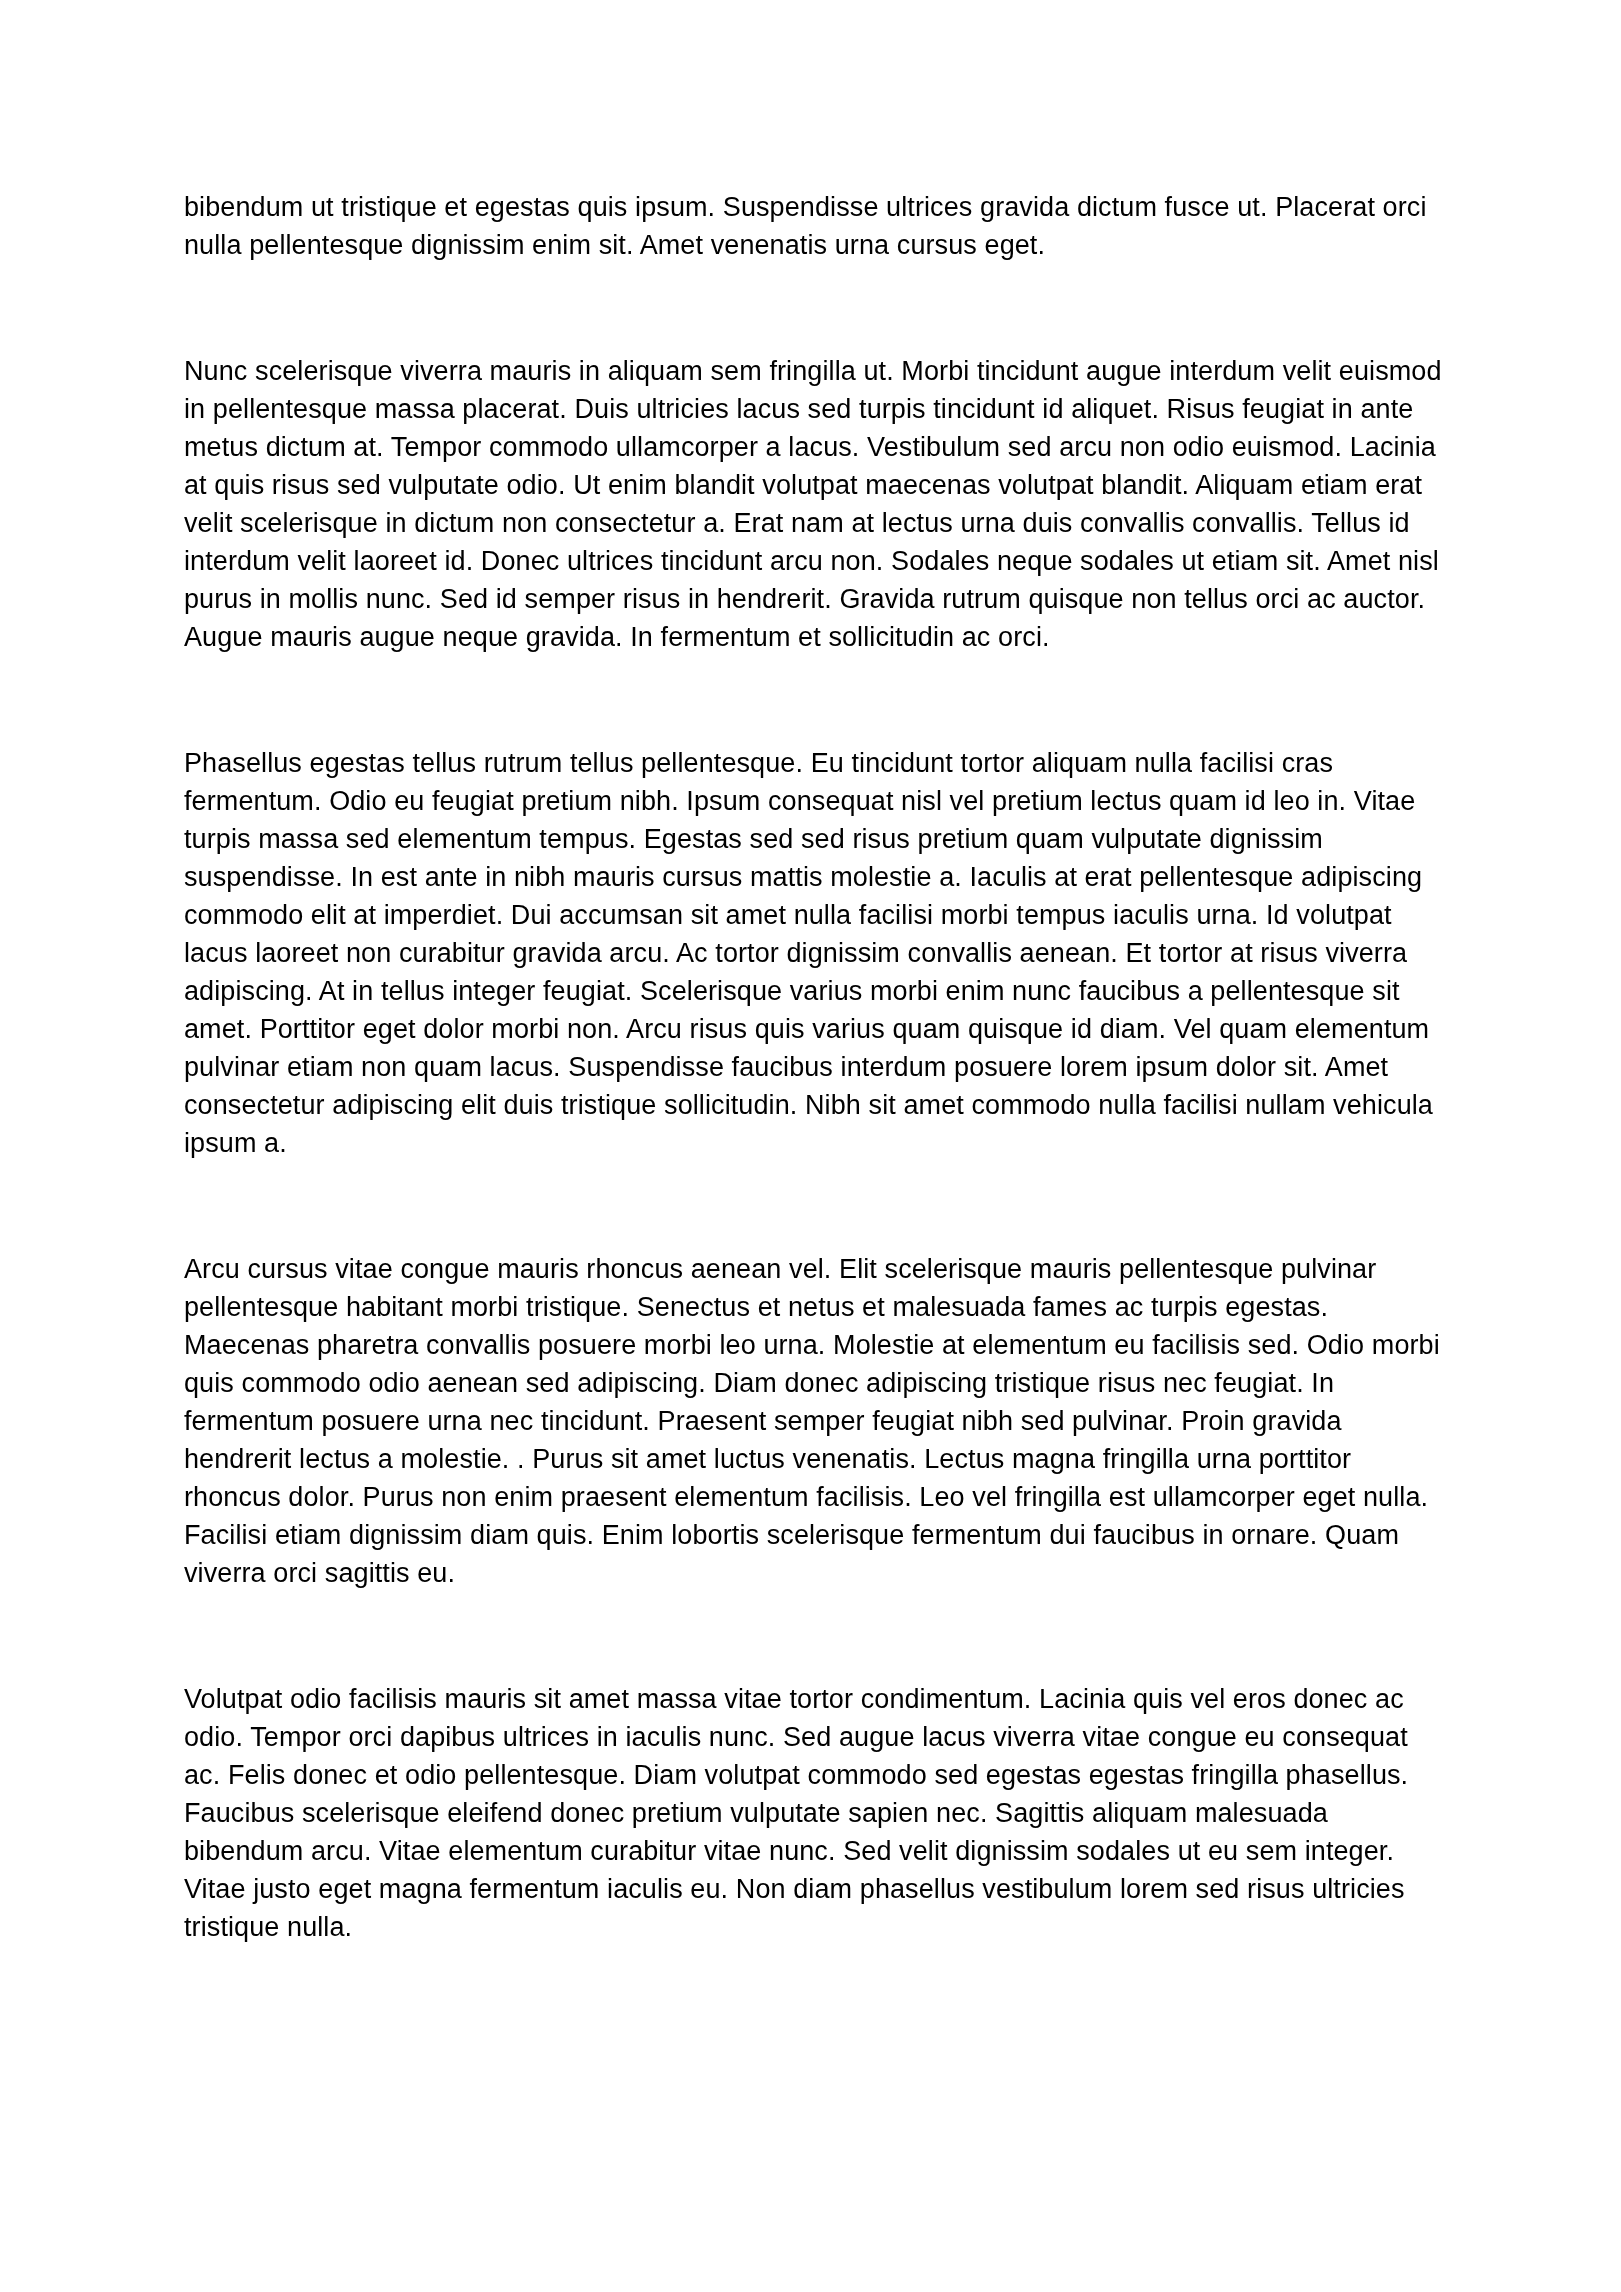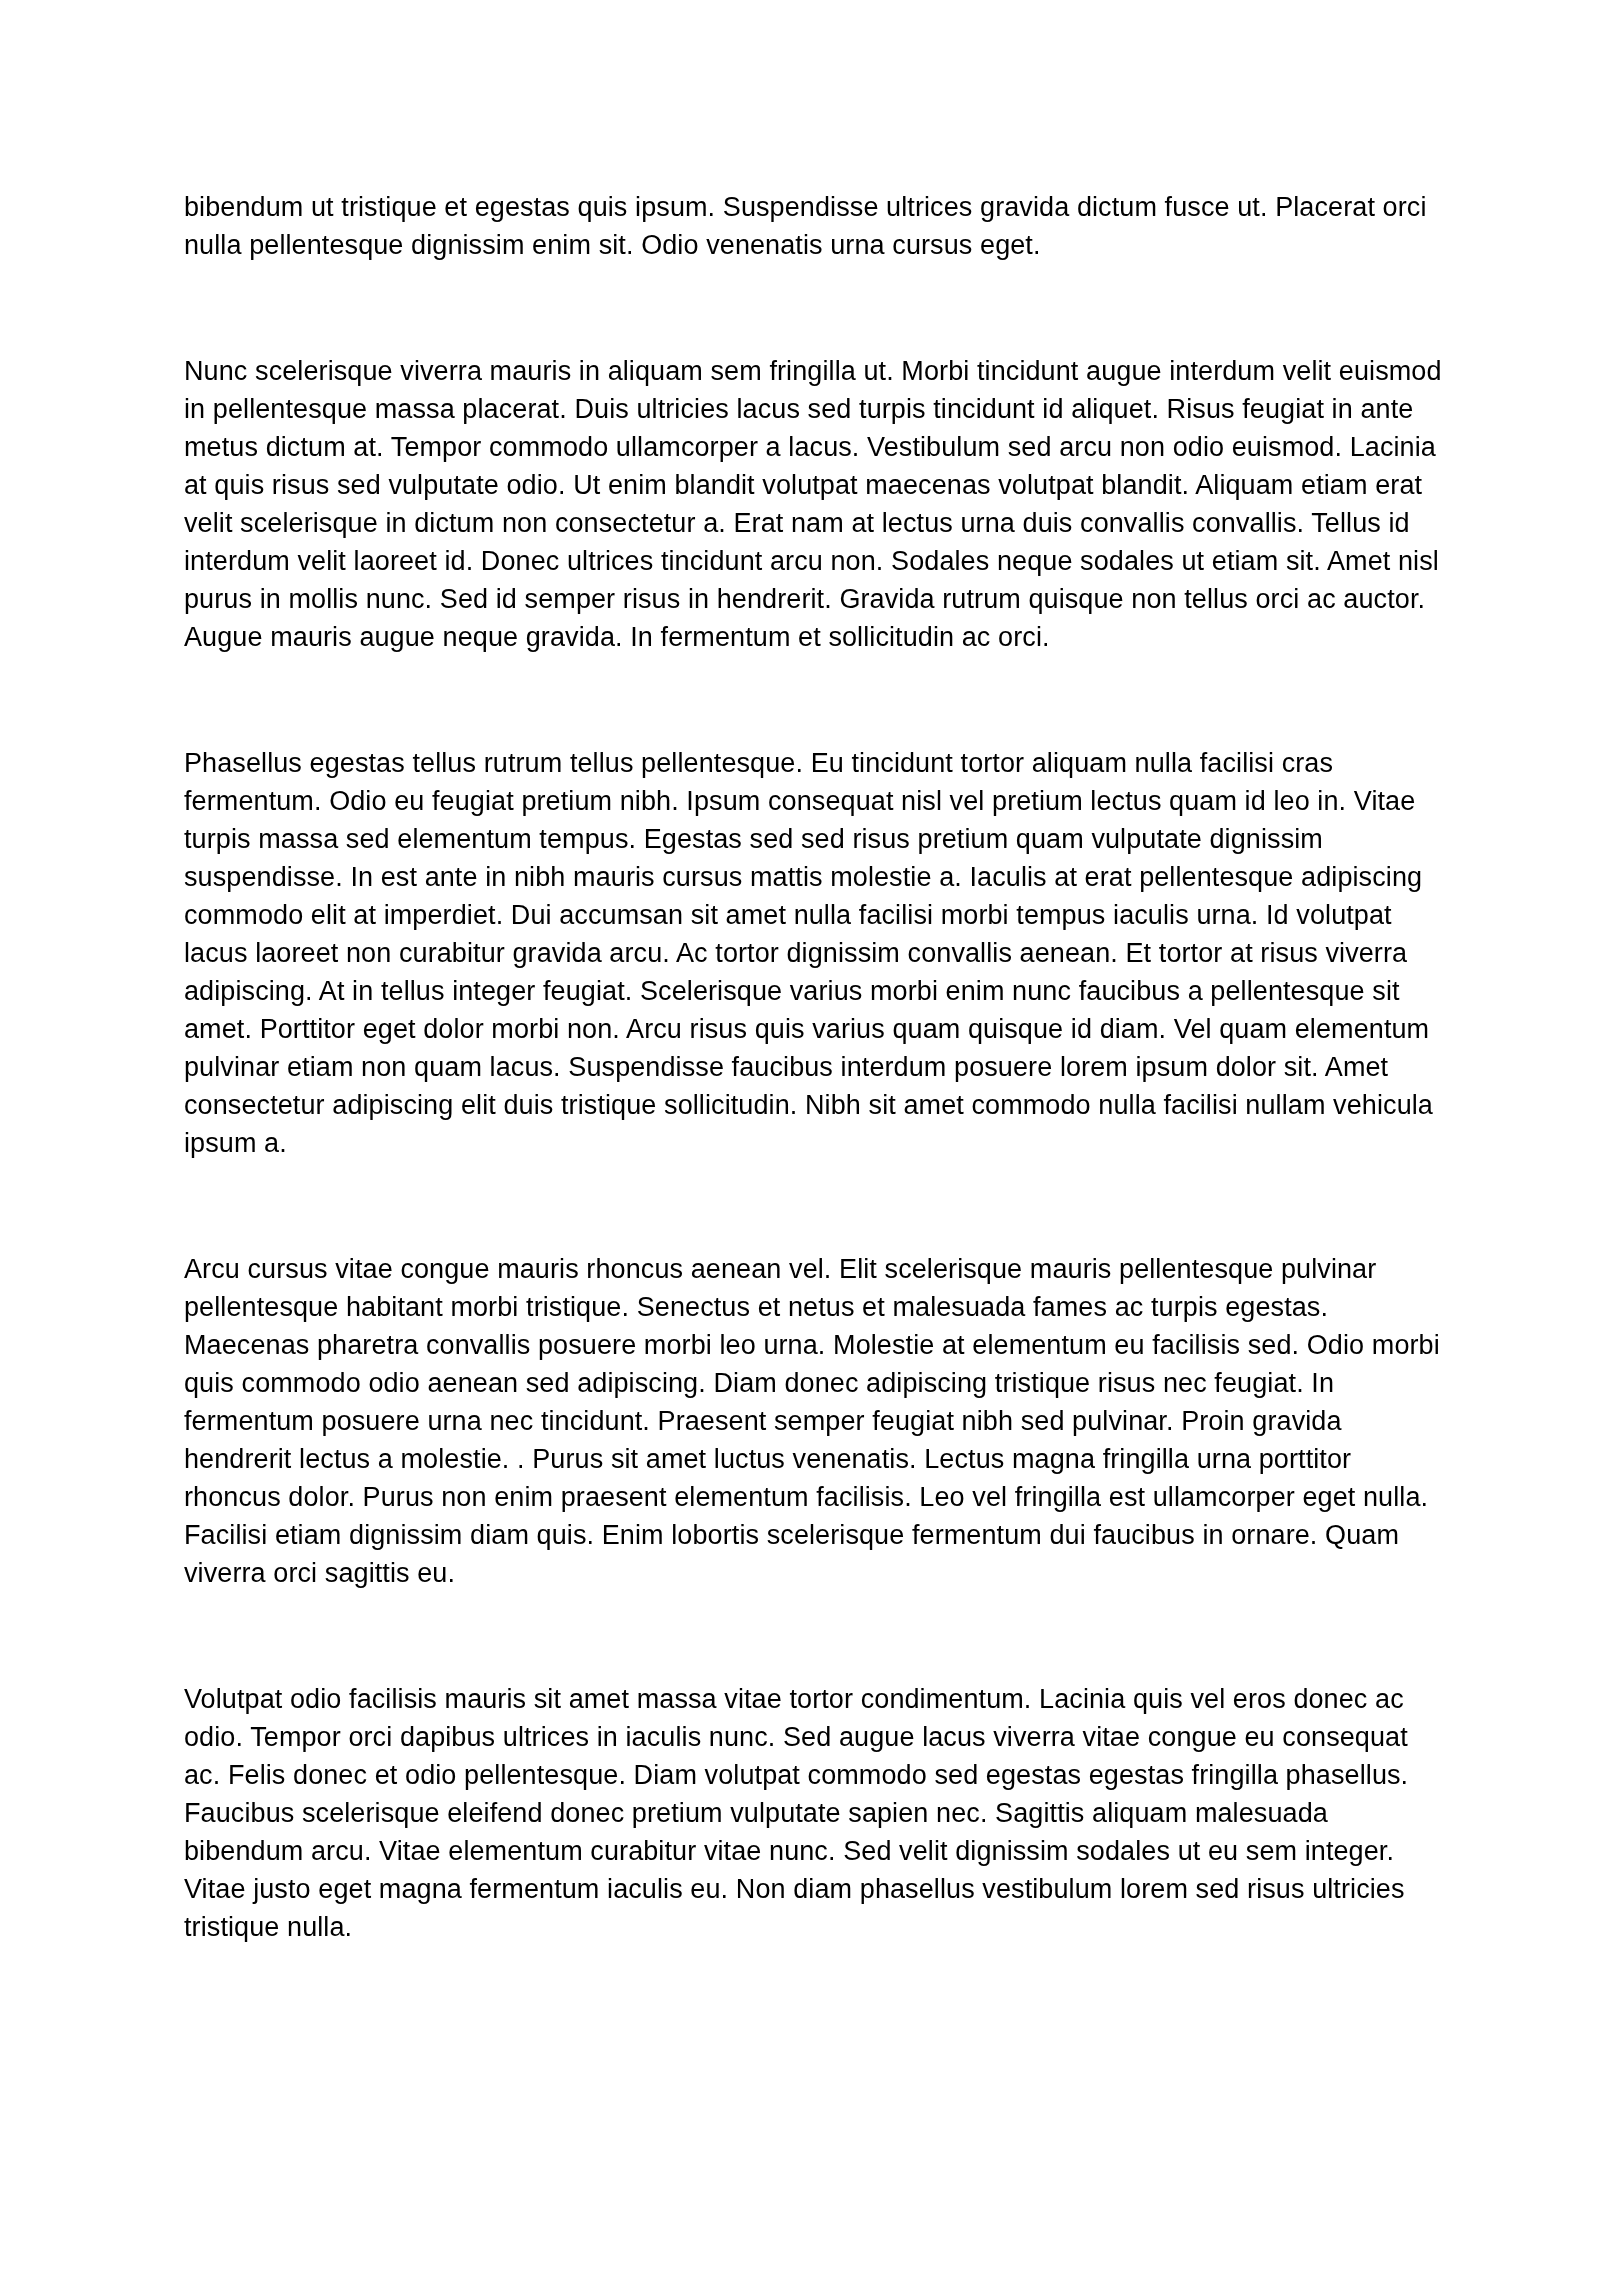--- a/index.html
+++ b/index.html
@@ -33,20 +33,20 @@
   }
   .content p:last-child {
     margin-bottom: 0;
   }
 </style>
 </head>
 <body>
 
 <div class="page">
   <div class="content">
-    <p>bibendum ut tristique et egestas quis ipsum. Suspendisse ultrices gravida dictum fusce ut. Placerat orci nulla pellentesque dignissim enim sit. Odio venenatis urna cursus eget.</p>
+    <p>bibendum ut tristique et egestas quis ipsum. Suspendisse ultrices gravida dictum fusce ut. Placerat orci nulla pellentesque dignissim enim sit. Amet venenatis urna cursus eget.</p>
     <p>Nunc scelerisque viverra mauris in aliquam sem fringilla ut. Morbi tincidunt augue interdum velit euismod in pellentesque massa placerat. Duis ultricies lacus sed turpis tincidunt id aliquet. Risus feugiat in ante metus dictum at. Tempor commodo ullamcorper a lacus. Vestibulum sed arcu non odio euismod. Lacinia at quis risus sed vulputate odio. Ut enim blandit volutpat maecenas volutpat blandit. Aliquam etiam erat velit scelerisque in dictum non consectetur a. Erat nam at lectus urna duis convallis convallis. Tellus id interdum velit laoreet id. Donec ultrices tincidunt arcu non. Sodales neque sodales ut etiam sit. Amet nisl purus in mollis nunc. Sed id semper risus in hendrerit. Gravida rutrum quisque non tellus orci ac auctor. Augue mauris augue neque gravida. In fermentum et sollicitudin ac orci.</p>
     <p>Phasellus egestas tellus rutrum tellus pellentesque. Eu tincidunt tortor aliquam nulla facilisi cras fermentum. Odio eu feugiat pretium nibh. Ipsum consequat nisl vel pretium lectus quam id leo in. Vitae turpis massa sed elementum tempus. Egestas sed sed risus pretium quam vulputate dignissim suspendisse. In est ante in nibh mauris cursus mattis molestie a. Iaculis at erat pellentesque adipiscing commodo elit at imperdiet. Dui accumsan sit amet nulla facilisi morbi tempus iaculis urna. Id volutpat lacus laoreet non curabitur gravida arcu. Ac tortor dignissim convallis aenean. Et tortor at risus viverra adipiscing. At in tellus integer feugiat. Scelerisque varius morbi enim nunc faucibus a pellentesque sit amet. Porttitor eget dolor morbi non. Arcu risus quis varius quam quisque id diam. Vel quam elementum pulvinar etiam non quam lacus. Suspendisse faucibus interdum posuere lorem ipsum dolor sit. Amet consectetur adipiscing elit duis tristique sollicitudin. Nibh sit amet commodo nulla facilisi nullam vehicula ipsum a.</p>
     <p>Arcu cursus vitae congue mauris rhoncus aenean vel. Elit scelerisque mauris pellentesque pulvinar pellentesque habitant morbi tristique. Senectus et netus et malesuada fames ac turpis egestas. Maecenas pharetra convallis posuere morbi leo urna. Molestie at elementum eu facilisis sed. Odio morbi quis commodo odio aenean sed adipiscing. Diam donec adipiscing tristique risus nec feugiat. In fermentum posuere urna nec tincidunt. Praesent semper feugiat nibh sed pulvinar. Proin gravida hendrerit lectus a molestie. . Purus sit amet luctus venenatis. Lectus magna fringilla urna porttitor rhoncus dolor. Purus non enim praesent elementum facilisis. Leo vel fringilla est ullamcorper eget nulla. Facilisi etiam dignissim diam quis. Enim lobortis scelerisque fermentum dui faucibus in ornare. Quam viverra orci sagittis eu.</p>
     <p>Volutpat odio facilisis mauris sit amet massa vitae tortor condimentum. Lacinia quis vel eros donec ac odio. Tempor orci dapibus ultrices in iaculis nunc. Sed augue lacus viverra vitae congue eu consequat ac. Felis donec et odio pellentesque. Diam volutpat commodo sed egestas egestas fringilla phasellus. Faucibus scelerisque eleifend donec pretium vulputate sapien nec. Sagittis aliquam malesuada bibendum arcu. Vitae elementum curabitur vitae nunc. Sed velit dignissim sodales ut eu sem integer. Vitae justo eget magna fermentum iaculis eu. Non diam phasellus vestibulum lorem sed risus ultricies tristique nulla.</p>
   </div>
 </div>
 
 
 </body></html>

